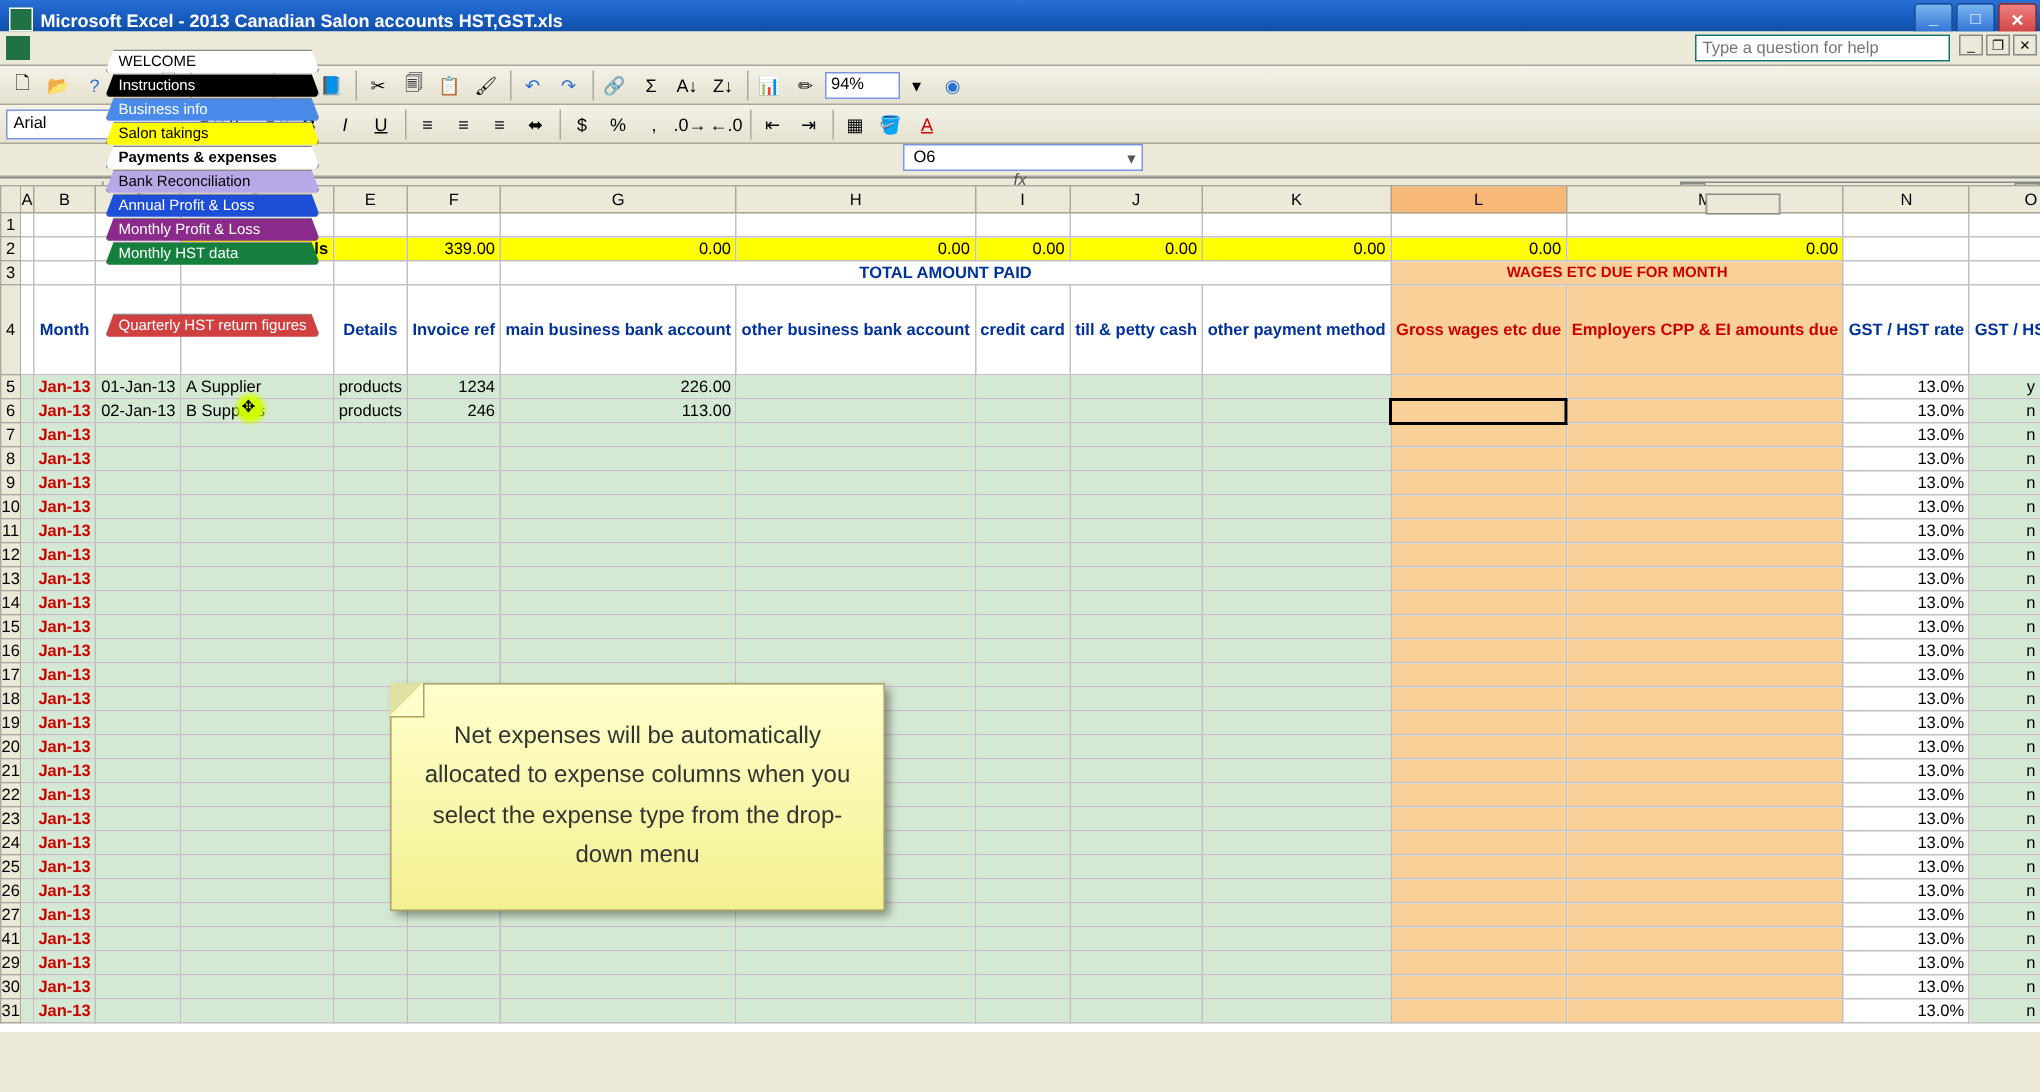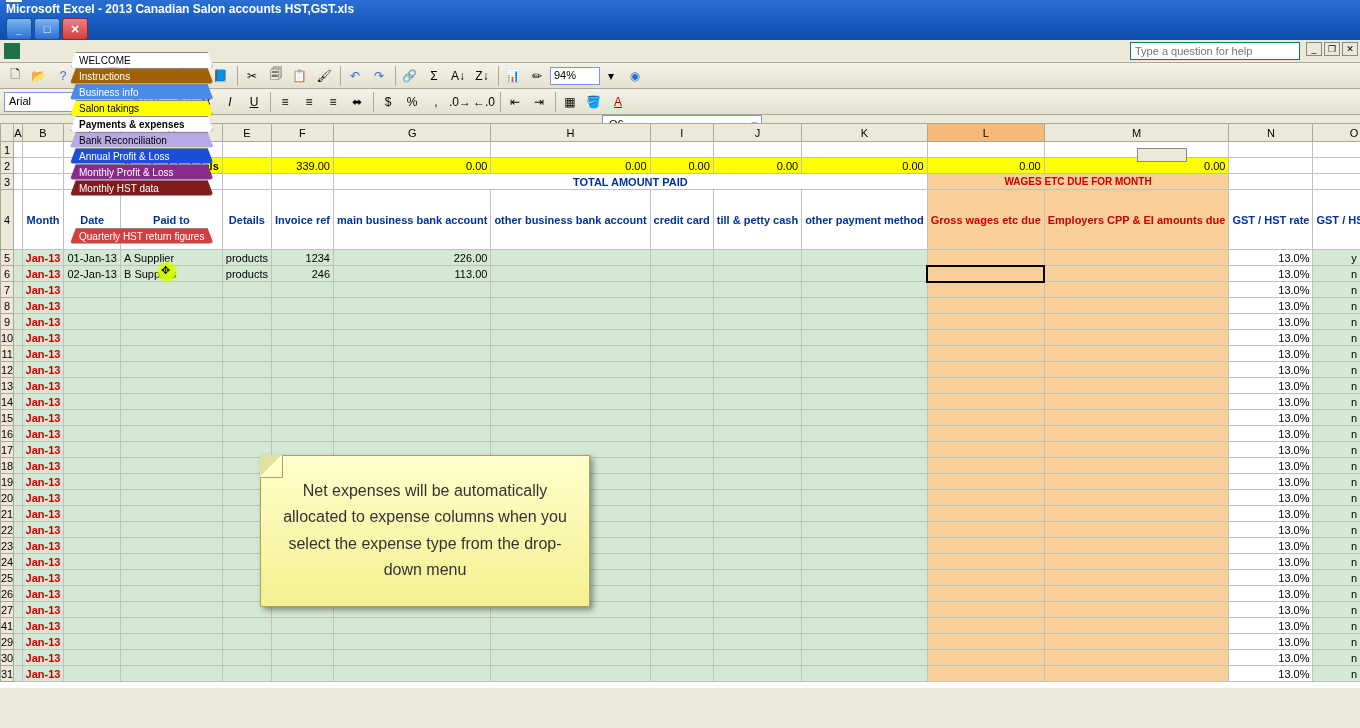--- a/index.html
+++ b/index.html
@@ -1,19 +1,19 @@
 <!DOCTYPE html>
 <html><head>
 <meta charset="utf-8">
 <style>
 * { box-sizing: border-box; margin: 0; padding: 0; }
 body { font-family: Tahoma, Arial, sans-serif; font-size: 11px; background: #ece9d8; width: 1360px; height: 728px; overflow: hidden; position: relative; }
 
 
-.titlebar { height: 40px; background: linear-gradient(#2a6fd4, #1a5fc4 45%, #0f4fa8); display: flex; align-items: flex-start; color: #fff; padding-left: 6px; flex-direction: column; }
+.titlebar { height: 21px; background: linear-gradient(#2a6fd4, #1a5fc4 45%, #0f4fa8); display: flex; align-items: flex-end; color: #fff; padding-left: 6px; }
 .titlebar .xl-icon { width: 16px; height: 16px; background: #207245; margin-right: 5px; border: 1px solid #fff; }
 .titlebar .title-text { flex: 1; font-weight: bold; font-size: 12px; }
 .winbtns { display: flex; height: 100%; }
 .winbtn { width: 26px; height: 22px; margin: 2px 2px 0 0; border-radius: 3px; display: flex; align-items: center; justify-content: center; font-family: Arial; font-weight: bold; cursor: pointer; }
 .winbtn.min, .winbtn.max { background: linear-gradient(#7bb4f0,#2a6fd4); color:#fff; border:1px solid #1a4f94;}
 .winbtn.close { background: linear-gradient(#f08080,#d04040); color:#fff; border:1px solid #8a2a2a;}
 
 
 .menubar { height: 23px; background: #ece9d8; display: flex; align-items: center; padding-left: 4px; border-bottom: 1px solid #aca899; position: relative;}
 .menubar .xl-small { width:16px; height:16px; background:#207245; margin-right:8px;}
@@ -781,28 +781,28 @@
 
 <div class="tabrow">
   <div class="navbtns">
     <span>⏮</span>
     <span>◀</span>
     <span>▶</span>
     <span>⏭</span>
   </div>
   <span id="tabs-holder">
       <div class="sheettab" style="background: rgb(255, 255, 255); color: rgb(0, 0, 0);">WELCOME</div>
-      <div class="sheettab" style="background: #a16207; color: rgb(255, 255, 255);">Instructions</div>
+      <div class="sheettab" style="background: #000000; color: rgb(255, 255, 255);">Instructions</div>
       <div class="sheettab" style="background: rgb(74, 138, 232); color: rgb(255, 255, 255);">Business info</div>
       <div class="sheettab" style="background: rgb(255, 255, 0); color: rgb(0, 0, 0);">Salon takings</div>
       <div class="sheettab active" style="background: rgb(255, 255, 255); color: rgb(0, 0, 0); font-weight: bold;">Payments &amp; expenses</div>
       <div class="sheettab" style="background: rgb(184, 168, 232); color: rgb(0, 0, 0);">Bank Reconciliation</div>
       <div class="sheettab" style="background: #1d4ed8; color: rgb(255, 255, 255);">Annual Profit &amp; Loss</div>
       <div class="sheettab" style="background: rgb(138, 42, 138); color: rgb(255, 255, 255);">Monthly Profit &amp; Loss</div>
-      <div class="sheettab" style="background: #7f1d1d; color: rgb(255, 255, 255);">Monthly HST data</div>
+      <div class="sheettab" style="background: #15803d; color: rgb(255, 255, 255);">Monthly HST data</div>
       <div class="sheettab" style="background: rgb(208, 64, 64); color: rgb(255, 255, 255); margin-top: 32px;">Quarterly HST return figures</div>
     </span>
   <div class="hscroll">
     <div class="arrow">◀</div>
     <div class="track">
         <div class="thumb"></div>
       </div>
     <div class="arrow">▶</div>
   </div>
 </div>

